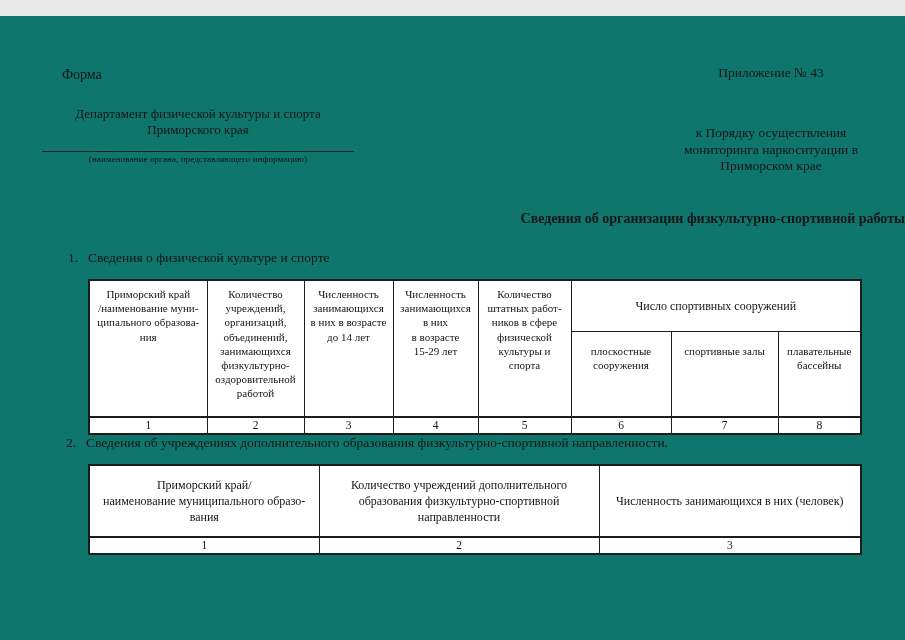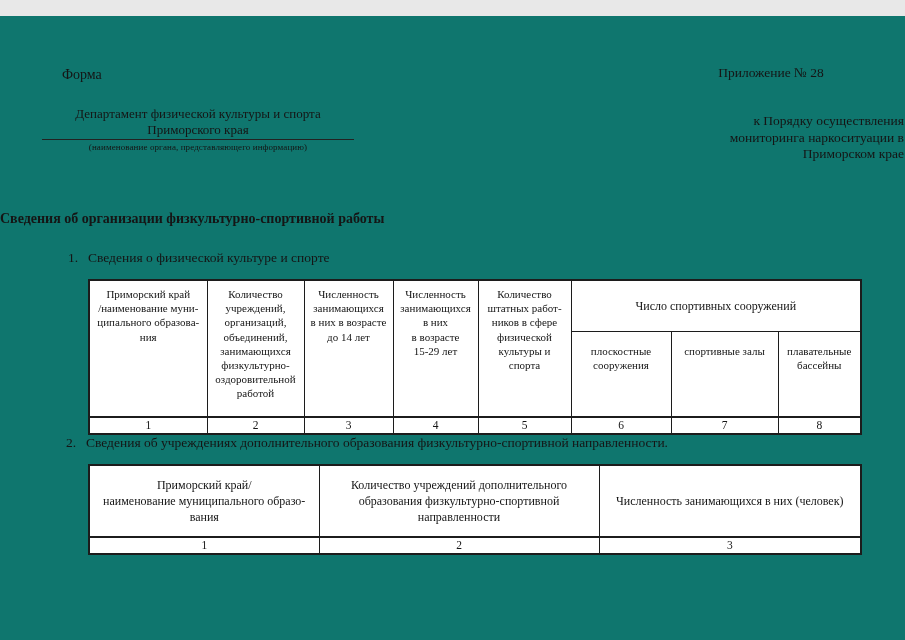--- a/index.html
+++ b/index.html
@@ -24,32 +24,32 @@
     position: absolute; left: 640px; top: 49px; width: 262px;
     font-size: 13.5px; text-align: center;
   }
   .dept-block {
     position: absolute; left: 42px; top: 90px; width: 312px;
     text-align: center;
   }
   .dept-line { font-size: 13px; line-height: 15.5px; }
   .dept-underline {
     border-bottom: 1.5px solid #222;
-    padding-bottom: 2px;
+    padding-bottom: 14px;
   }
   .dept-caption {
     font-size: 9px; margin-top: 2px; letter-spacing: 0.1px;
   }
   .appendix-sub {
-    position: absolute; left: 638px; top: 97px; width: 266px;
-    font-size: 13.5px; line-height: 16.5px; text-align: right;
+    position: absolute; left: 638px; top: 109px; width: 266px;
+    font-size: 13.5px; line-height: 16.5px; text-align: center;
   }
   .doc-title {
     position: absolute; left: 0; top: 195px; width: 905px;
-    text-align: left; font-weight: bold; font-size: 14px;
+    text-align: right; font-weight: bold; font-size: 14px;
   }
   .section-line {
     position: absolute; font-size: 13.5px;
   }
   .section-line .num { display: inline-block; width: 20px; }
   #section1-line { left: 68px; top: 234px; }
   #section2-line { left: 66px; top: 419px; }
 
   table.doc-table {
     position: absolute;
@@ -85,21 +85,21 @@
     font-size: 12px; line-height: 16px; padding: 4px 6px;
   }
 </style>
 </head>
 <body>
 
 <div class="page">
 
   <div class="form-label">Форма</div>
 
-  <div class="appendix-line">Приложение № 28</div>
+  <div class="appendix-line">Приложение № 43</div>
 
   <div class="dept-block">
     <div class="dept-underline">
       <div class="dept-line">Департамент физической культуры и спорта</div>
       <div class="dept-line">Приморского края</div>
     </div>
     <div class="dept-caption">(наименование органа, представляющего информацию)</div>
   </div>
 
   <div class="appendix-sub pre">к Порядку осуществления

